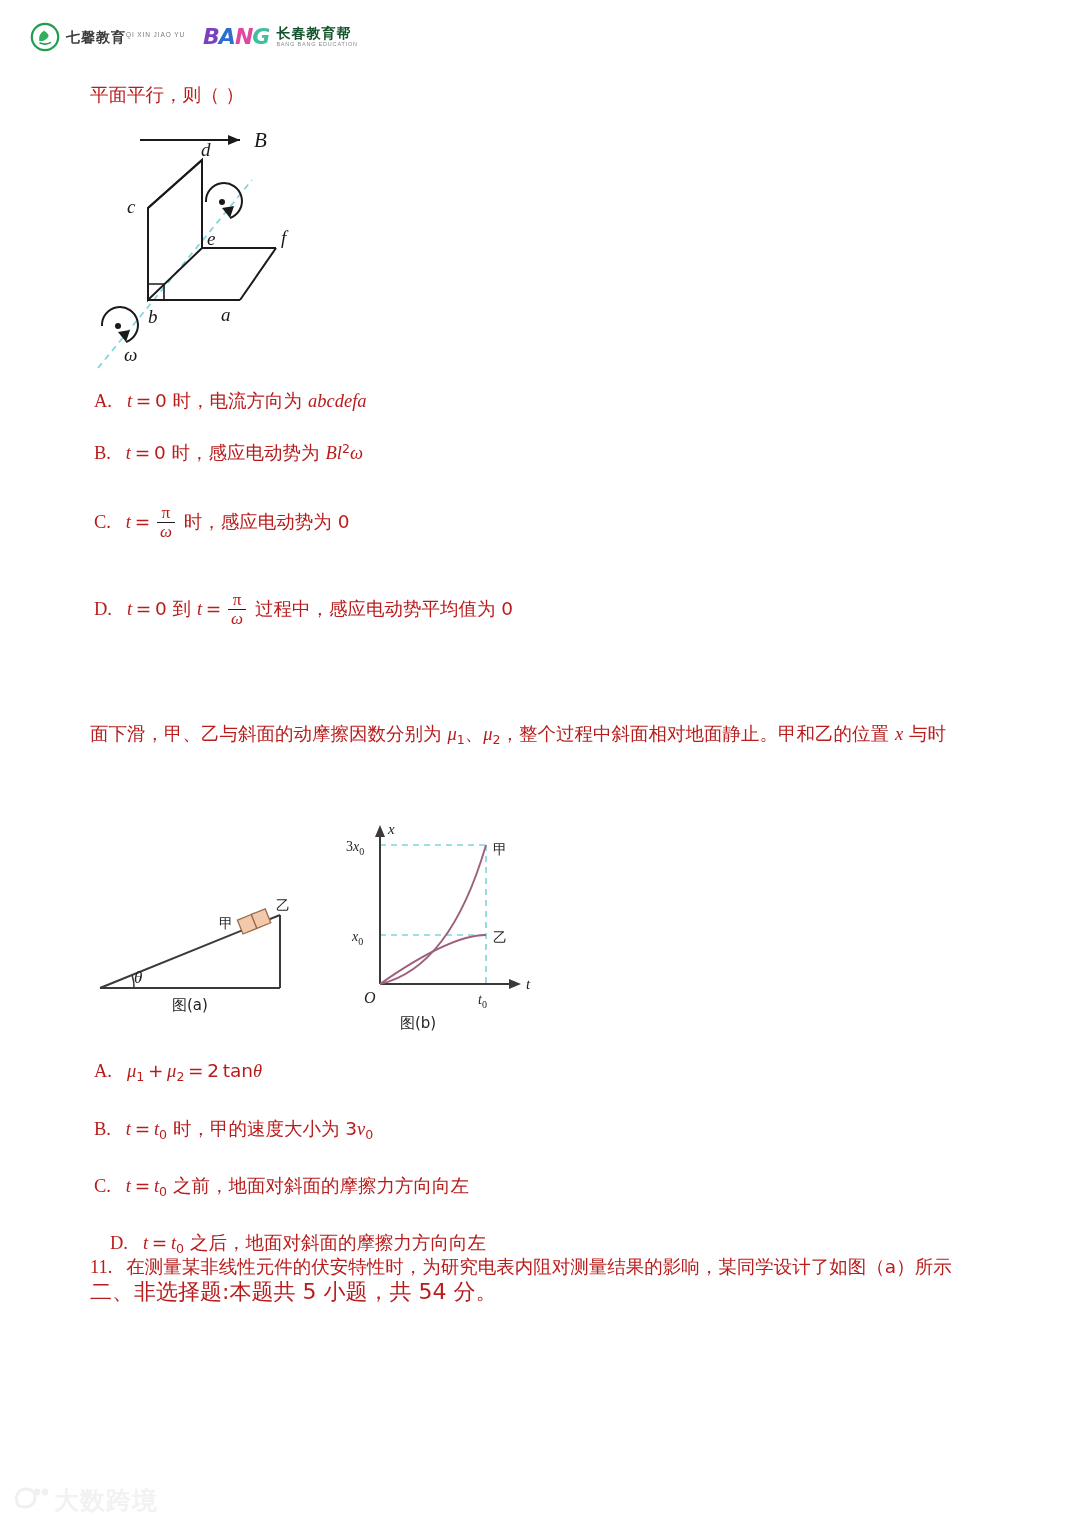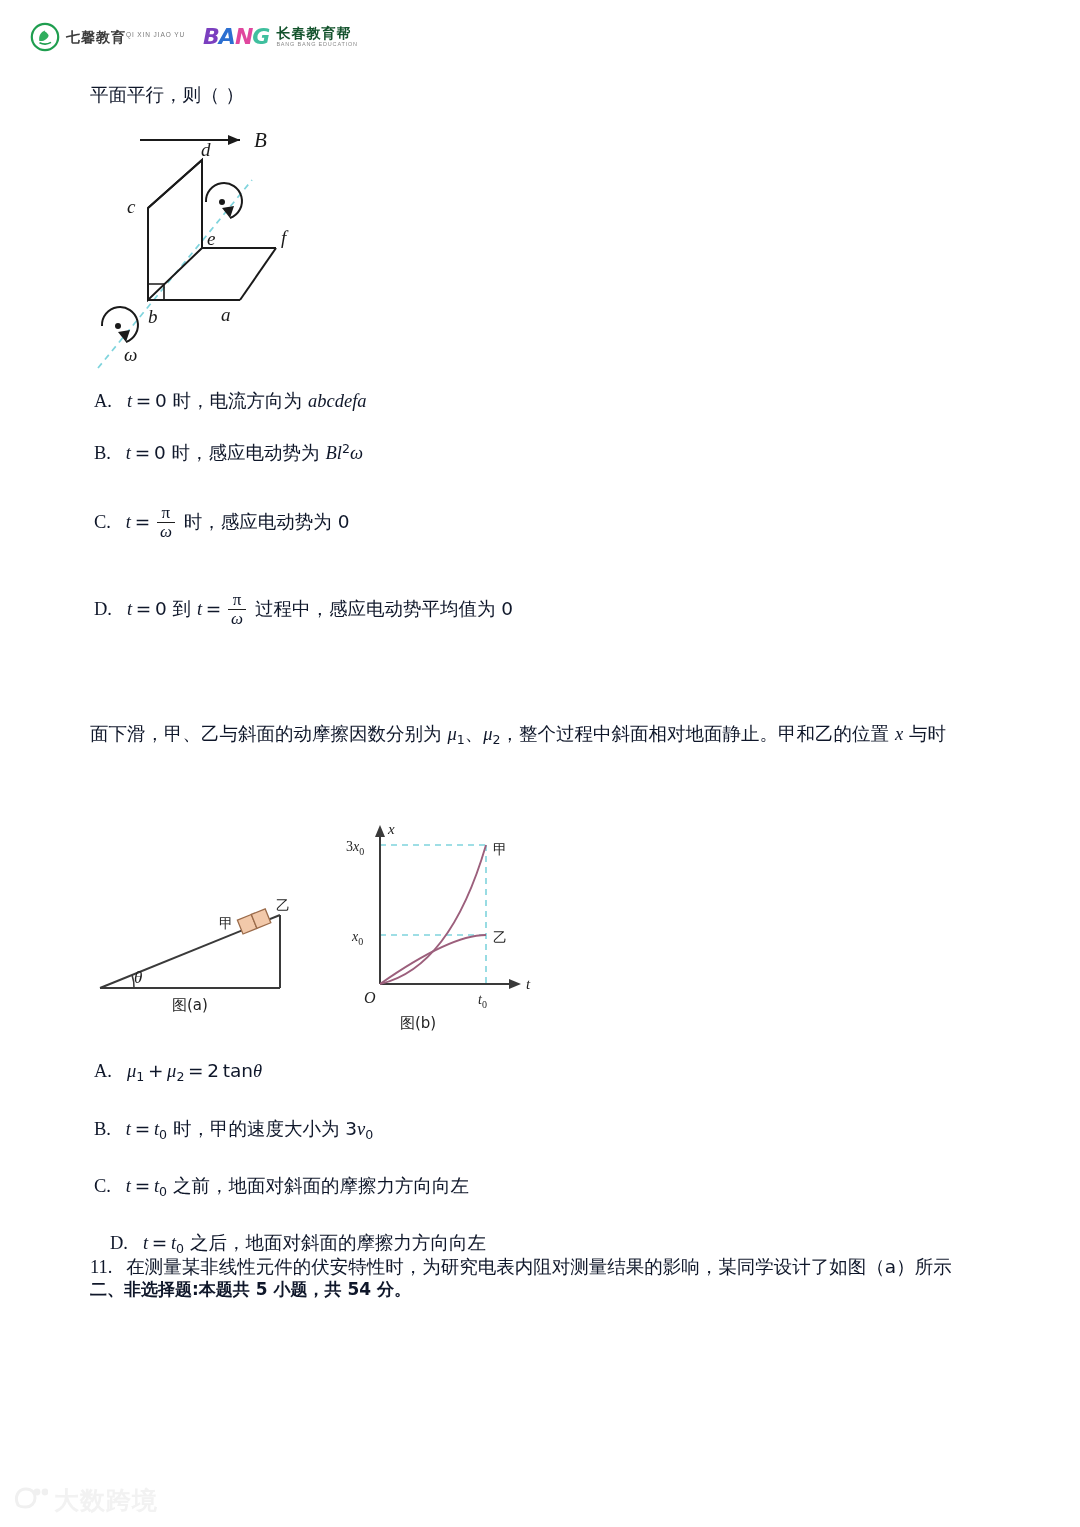--- a/index.html
+++ b/index.html
@@ -99,21 +99,21 @@
     left: 0; top: 0;
     width: 1080px;
     height: 1527px;
   }
   .ptext {
     position: absolute;
     font-size: 18.5px;
     line-height: 1;
     white-space: nowrap;
     font-family: "DejaVu Sans", "Liberation Sans", sans-serif;
-    color: #0f172a;
+    color: #b91c1c;
   }
   .opt-label {
     font-family: "Liberation Serif", serif;
     font-style: normal;
   }
   .mi { font-family: "Liberation Serif", serif; font-style: italic; }
   .sub {
     font-size: 0.68em;
     vertical-align: -0.28em;
     font-style: italic;
@@ -140,23 +140,23 @@
   }
   .frac .den {
     display: block;
     border-top: 1.4px solid #1f1f1f;
     font-family: "Liberation Serif", serif;
     font-style: italic;
     font-size: 17px;
     padding: 0 3px;
   }
   .bold-head {
-    font-weight: bold;
-    font-family: "DejaVu Sans", sans-serif;
-    font-size: 17px;
+    font-weight: normal;
+    font-family: "DejaVu Sans", sans-serif;
+    font-size: 22px;
   }
 
   
   .figure {
     position: absolute;
   }
   .fig-caption {
     position: absolute;
     font-family: "DejaVu Sans", sans-serif;
     font-size: 15px;

